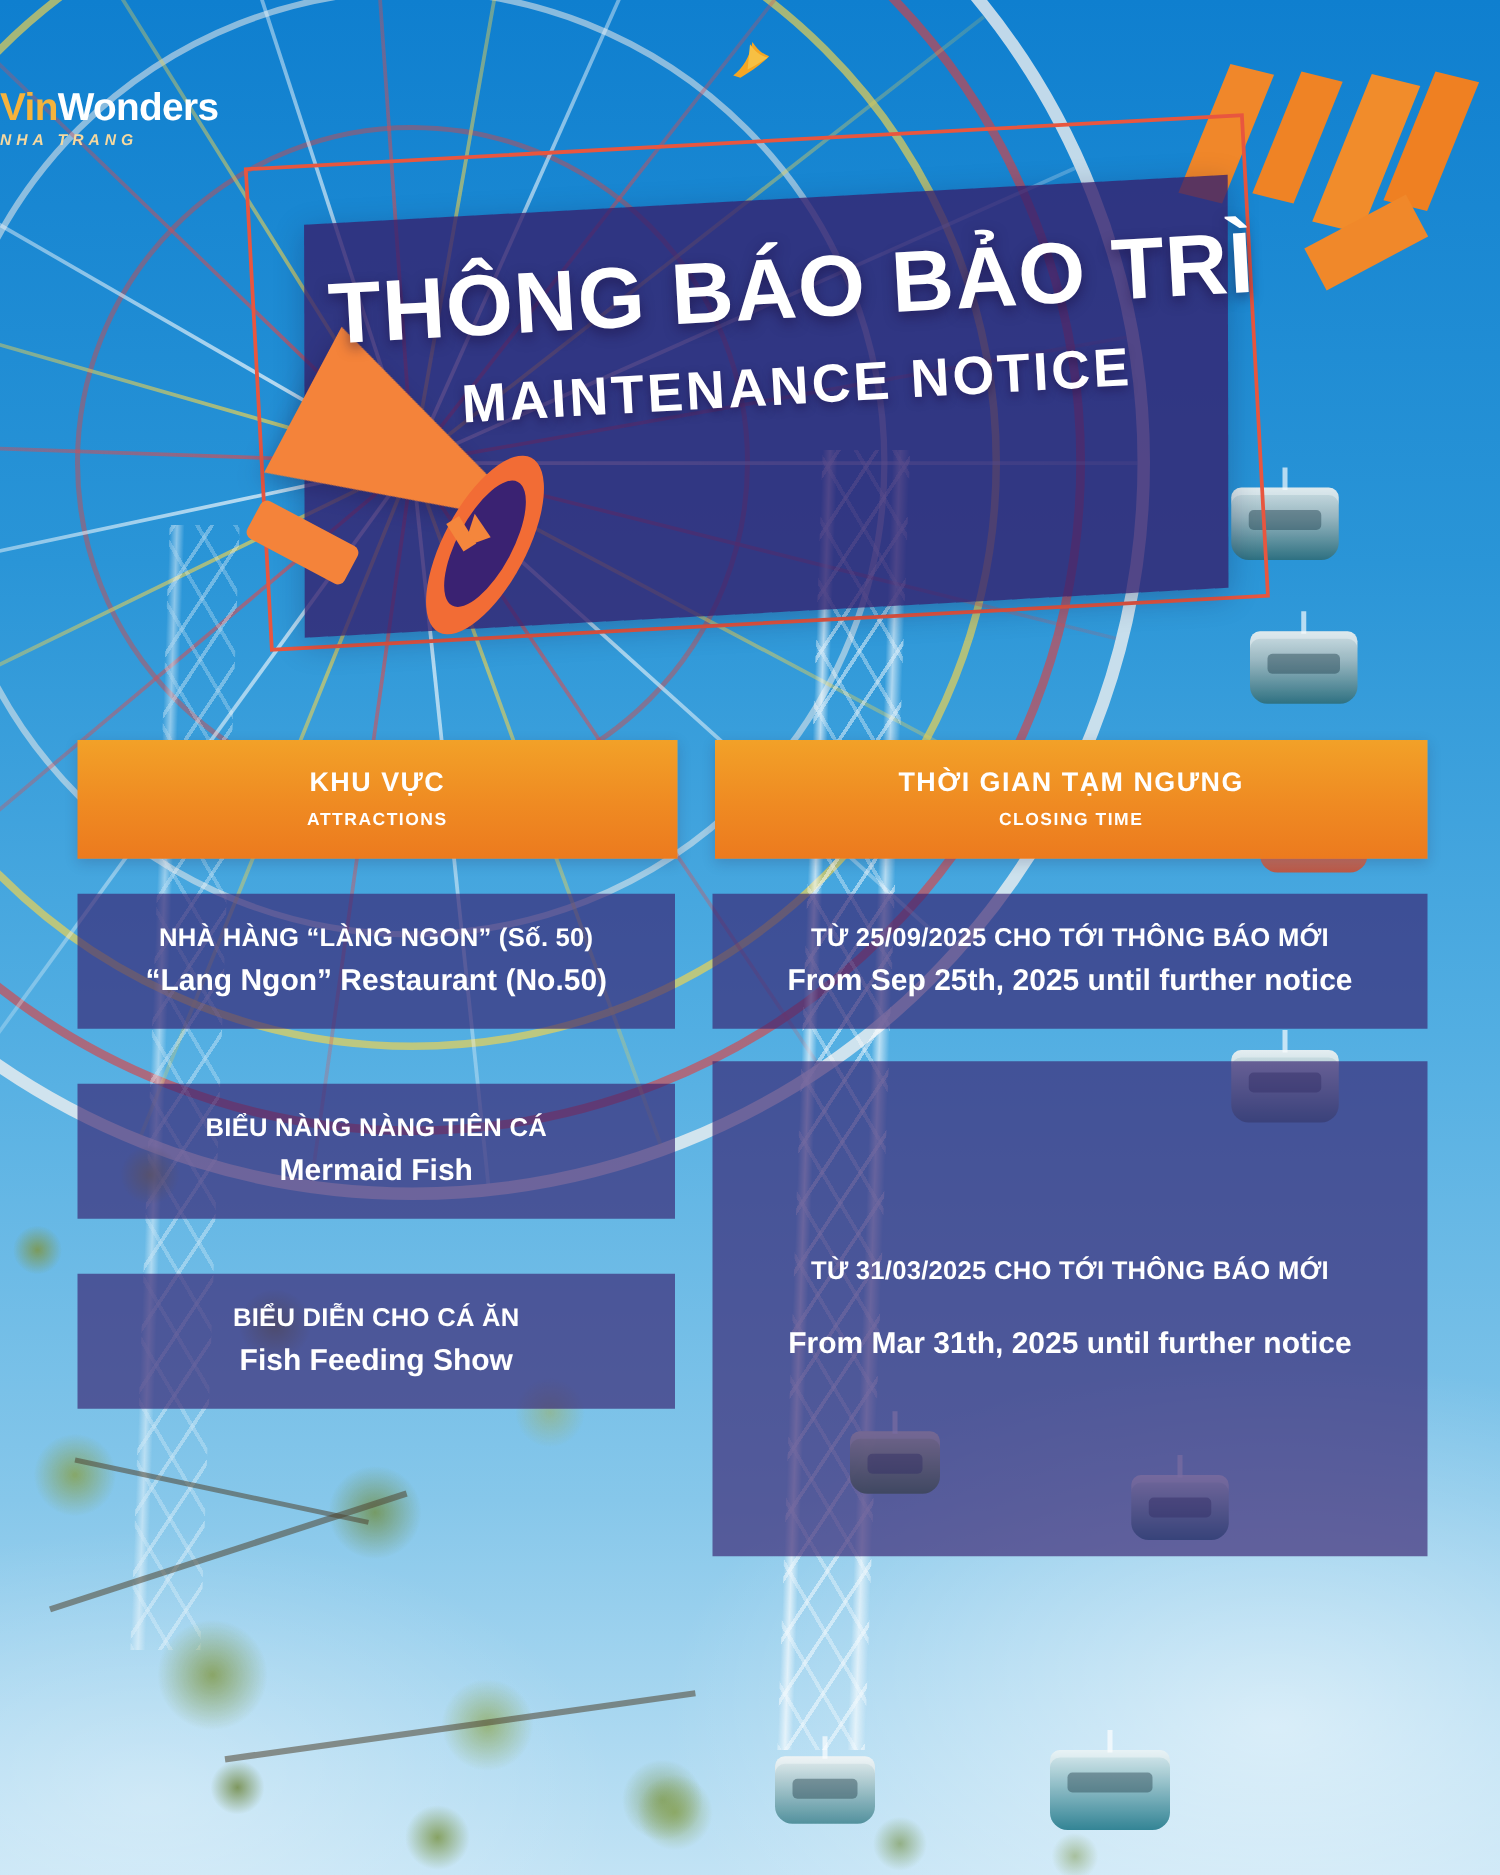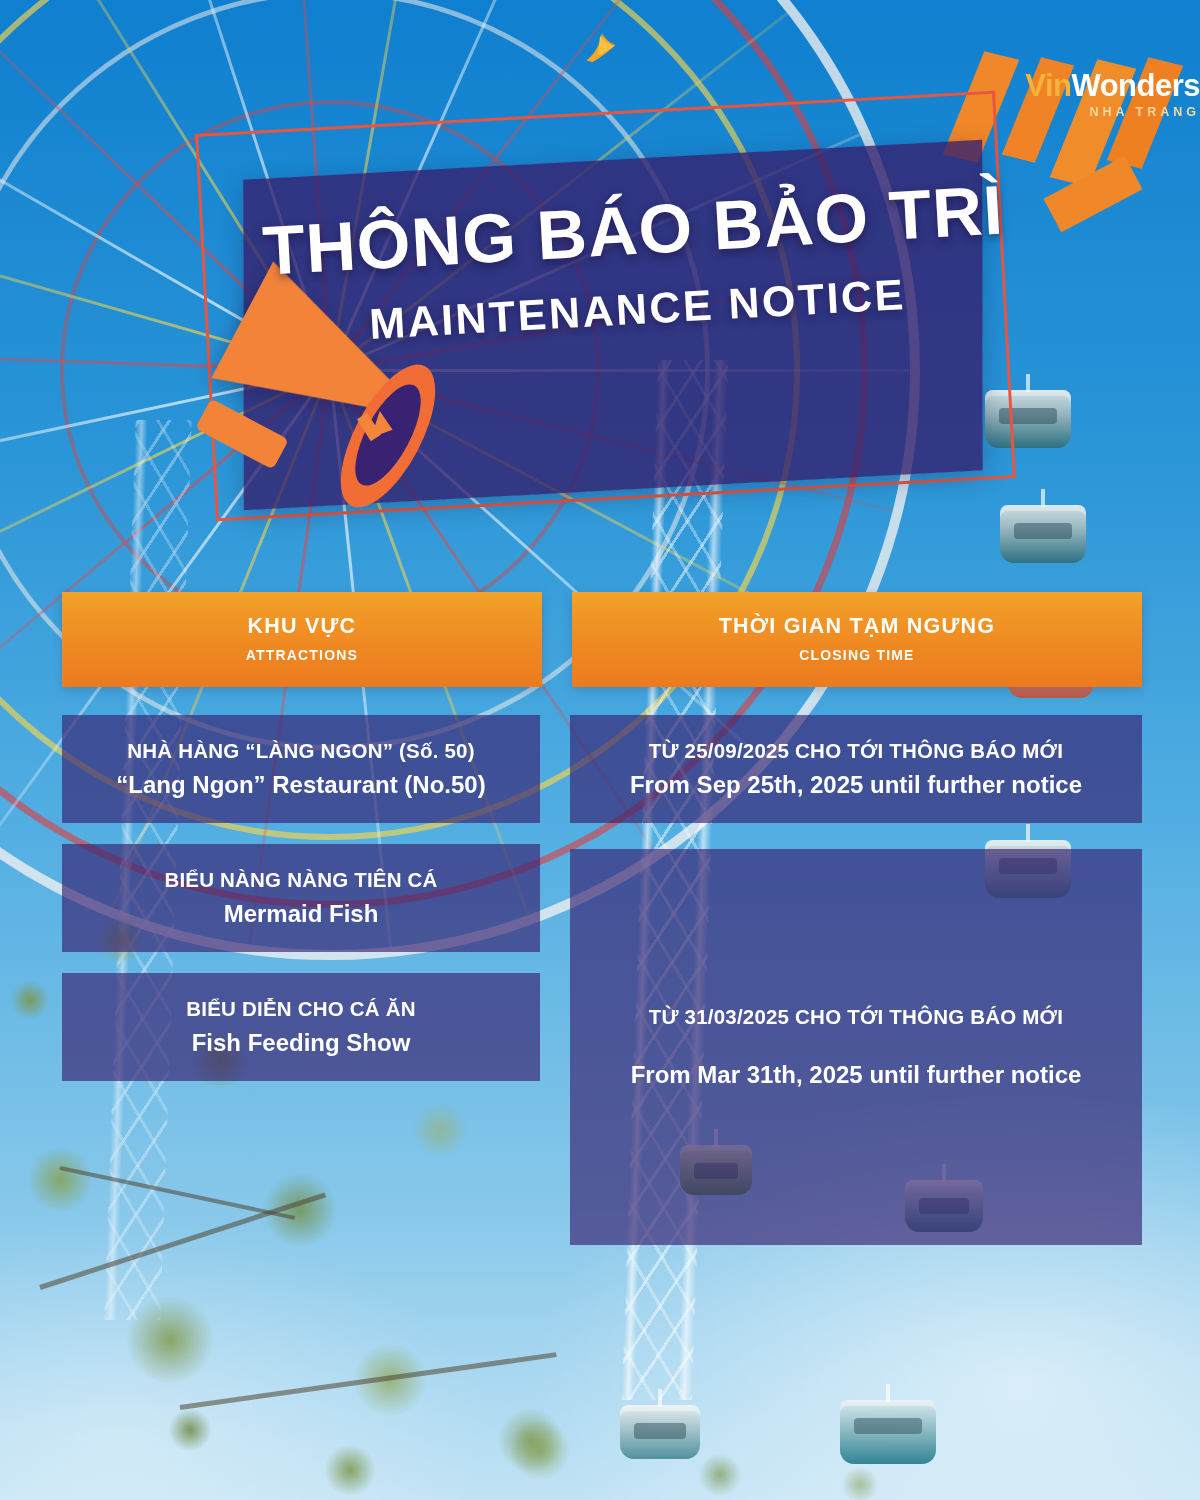--- a/index.html
+++ b/index.html
@@ -267,41 +267,42 @@
     width: 26px; height: 12px;
     background: #f4863c;
     transform: rotate(58deg);
   }
 
   
   .logo {
     position: absolute;
     left: 0; right: 0;
     top: 22px;
-    text-align: right;
+    text-align: left;
   }
   .logo-swirl {
     display: block;
     margin: 0 auto 2px;
     width: 46px; height: 46px;
   }
   .logo-name {
     font-size: 31px;
     font-weight: bold;
     letter-spacing: -0.5px;
     line-height: 1;
   }
   .logo-name .vin { color: #f5b33c; }
   .logo-name .won { color: #ffffff; }
   .logo-sub {
     margin-top: 4px;
     font-size: 12.5px;
     letter-spacing: 4px;
     color: #f5d9a0;
     font-weight: bold;
+    font-style: italic;
   }
 
   
   .table {
     position: absolute;
     left: 62px;
     top: 592px;
     width: 1080px;
   }
   .row {
@@ -322,21 +323,21 @@
   .head-cell .l2 { font-size: 14px; margin-top: 8px; }
   .col-left { width: 478px; }
   .col-right { width: 572px; }
 
   .cells {
     display: flex;
     gap: 30px;
     margin-top: 28px;
     align-items: flex-start;
   }
-  .attr-col { width: 478px; display: flex; flex-direction: column; gap: 21px; }
+  .attr-col { width: 478px; display: flex; flex-direction: column; gap: 44px; }
   .time-col { width: 572px; display: flex; flex-direction: column; gap: 26px; }
 
   .cell {
     background: rgba(56,34,112,0.66);
     color: #ffffff;
     text-align: center;
     padding: 24px 16px;
     box-sizing: border-box;
   }
   .cell .vi {

